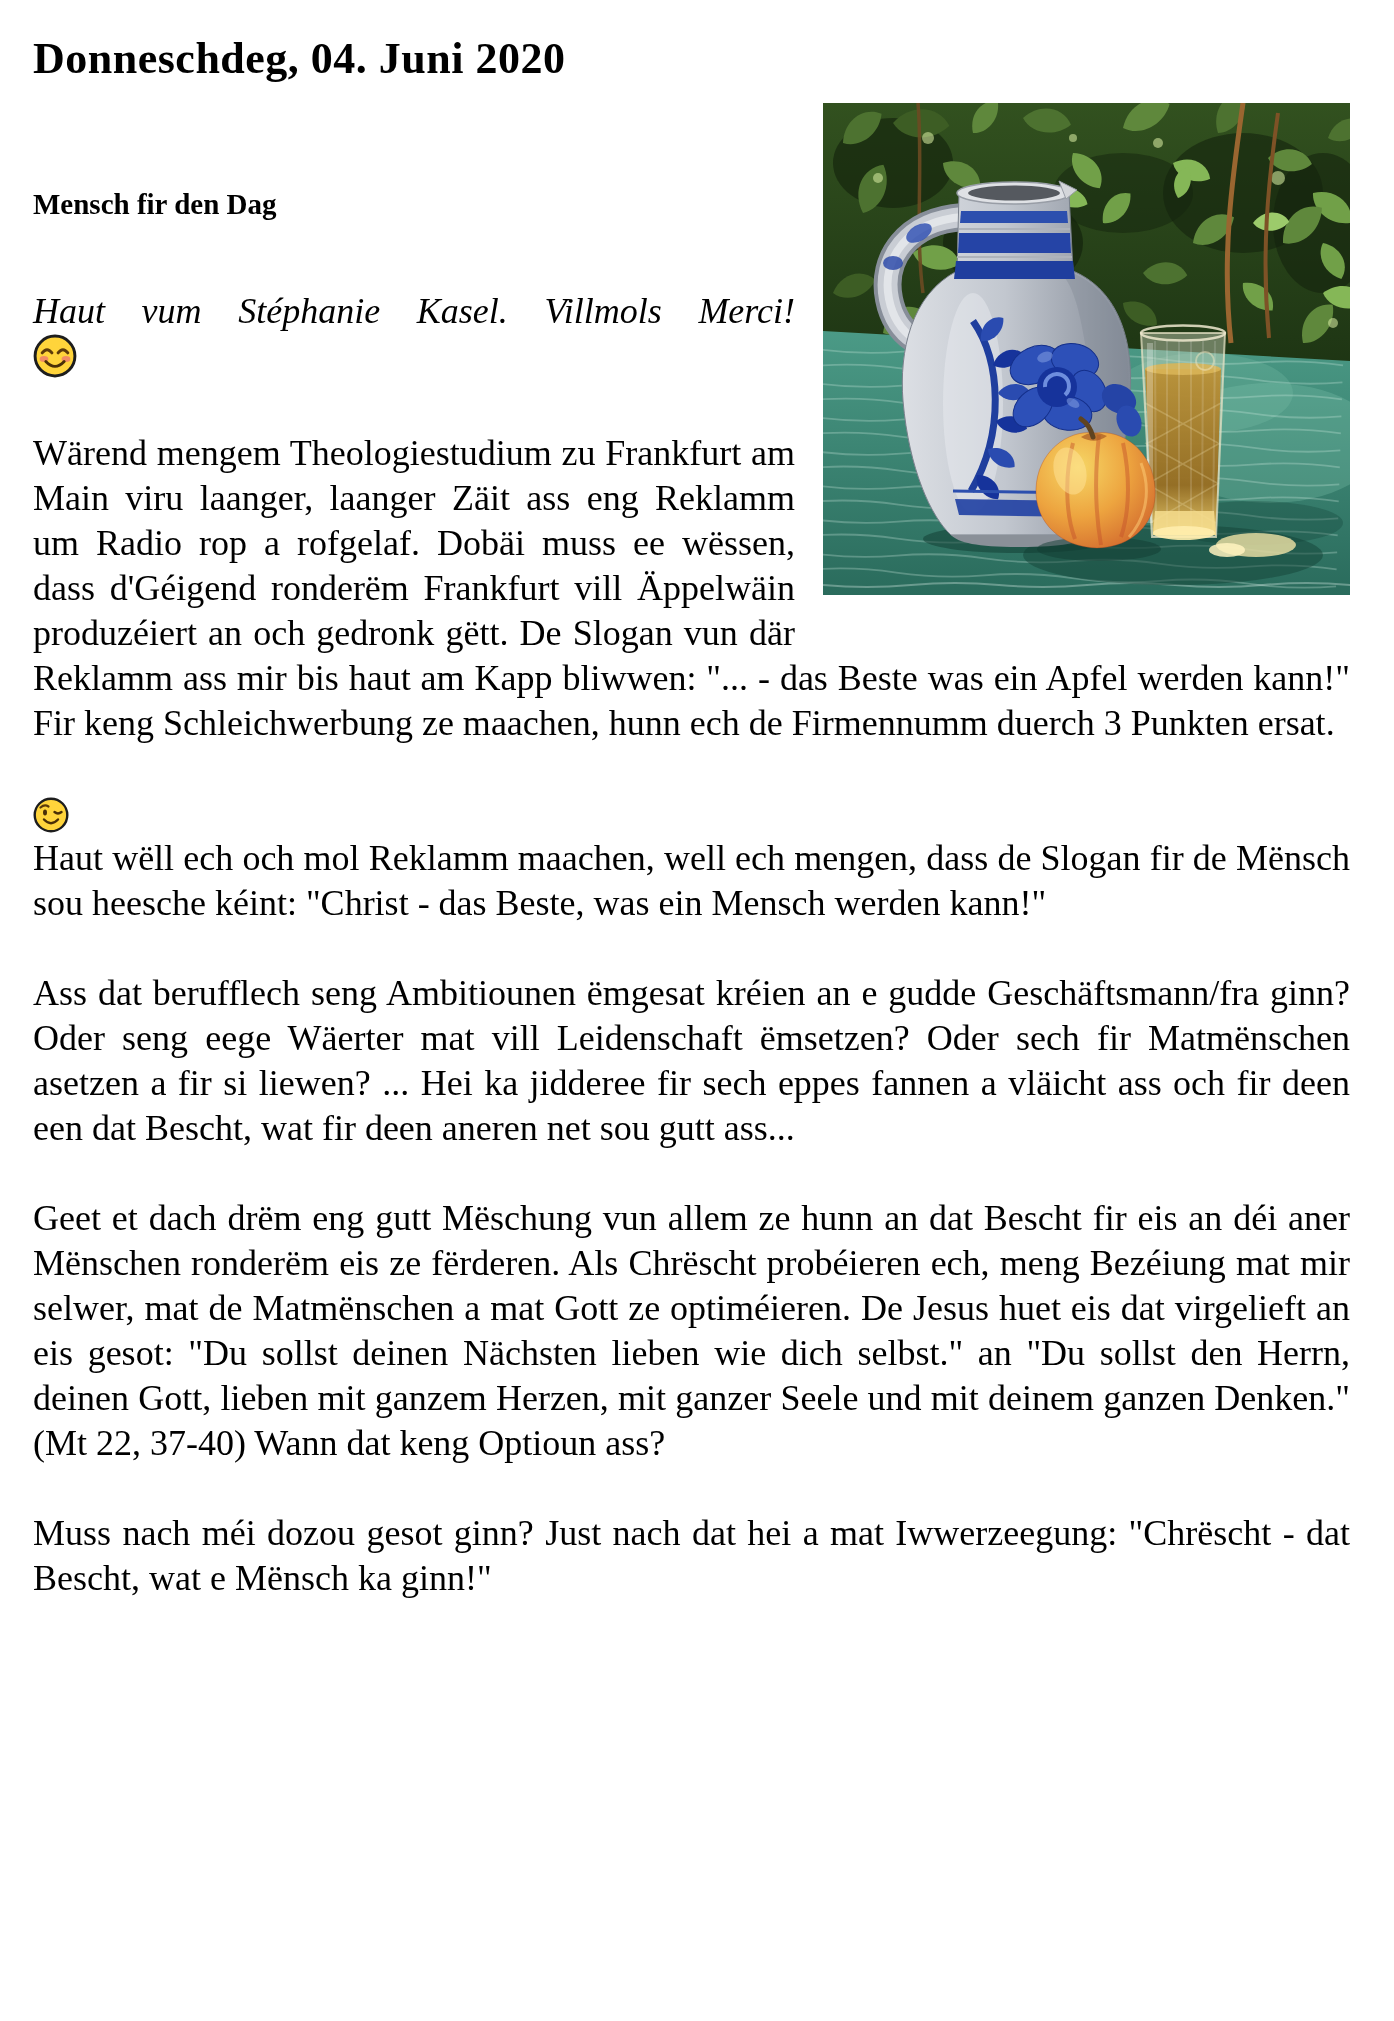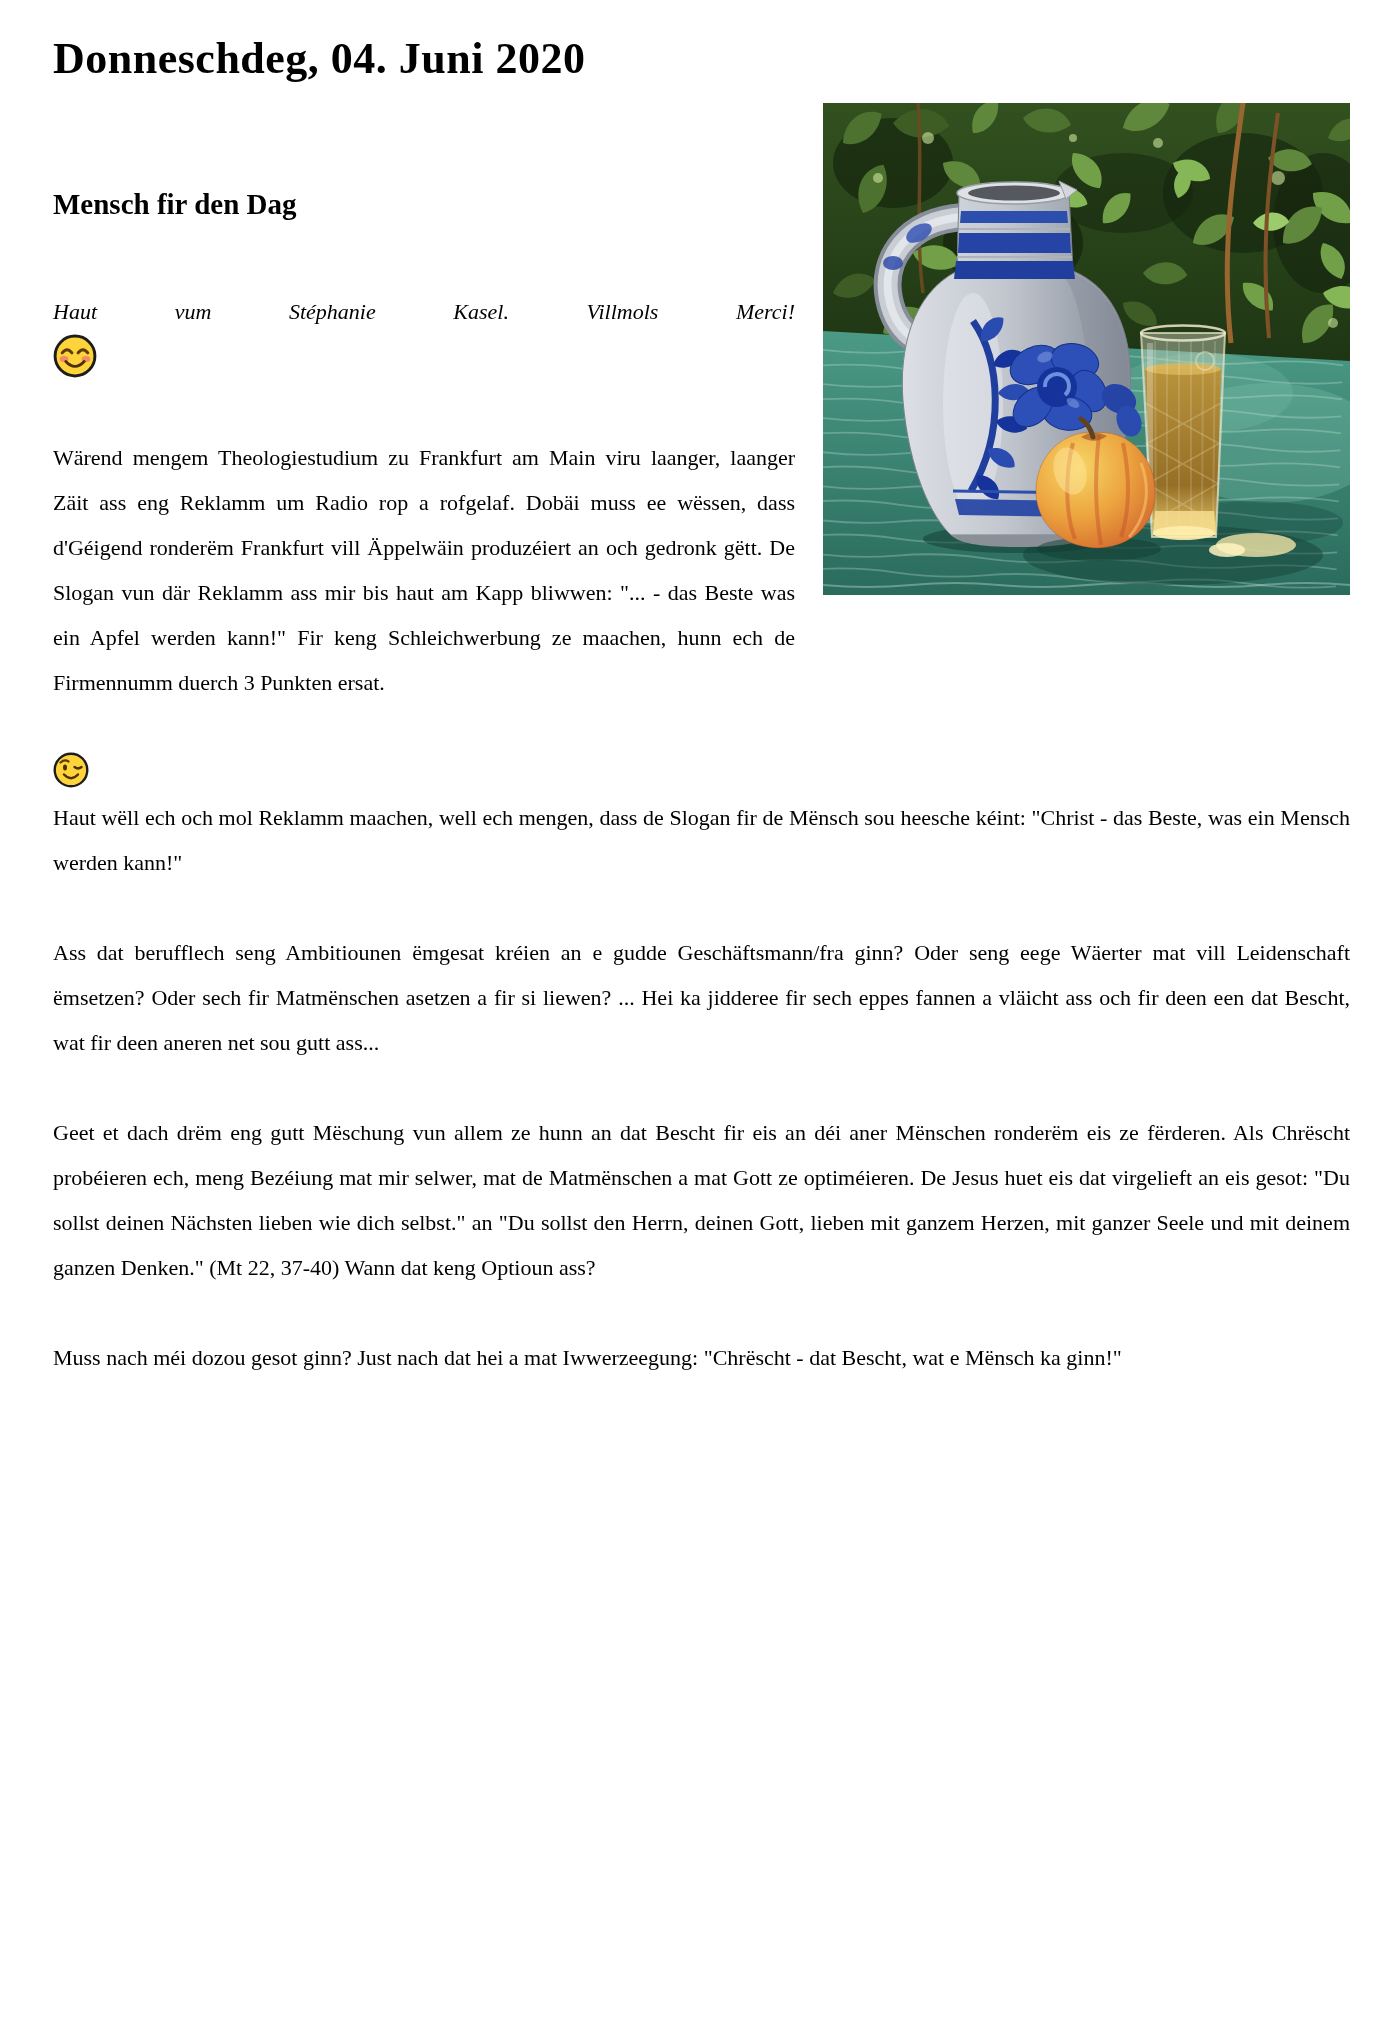--- a/index.html
+++ b/index.html
@@ -3,40 +3,40 @@
 <meta charset="utf-8">
 <style>
   html,body{margin:0;padding:0;background:#ffffff;}
   body{
     width:1394px;height:2021px;
     font-family:"Liberation Serif", serif;
     color:#000;
     position:relative;
     overflow:hidden;
   }
-  .page{padding:34px 44px 0 33px;margin-left:20px;}
+  .page{padding:34px 44px 0 33px;}
   h1.doc-title{
     margin:0;font-weight:bold;
     font-size:44px;line-height:50px;
     letter-spacing:0.5px;
   }
   figure.photo{
     float:right;
     width:527px;height:492px;
     margin:19px 0 25px 28px;
     padding:0;
   }
   figure.photo svg{display:block;width:527px;height:492px;}
   h2.section-heading{
     margin:98px 0 0 0;font-weight:bold;
     font-size:29px;line-height:45px;
   }
   p{
     margin:0;
-    font-size:22px;line-height:45px;
+    font-size:36px;line-height:45px;
     text-align:justify;
   }
   p.byline{
     font-style:italic;
     margin-top:62px;
     text-align:justify;
     text-align-last:justify;
   }
   p.para{margin-top:45px;}
   p.para.first{margin-top:46px;}

